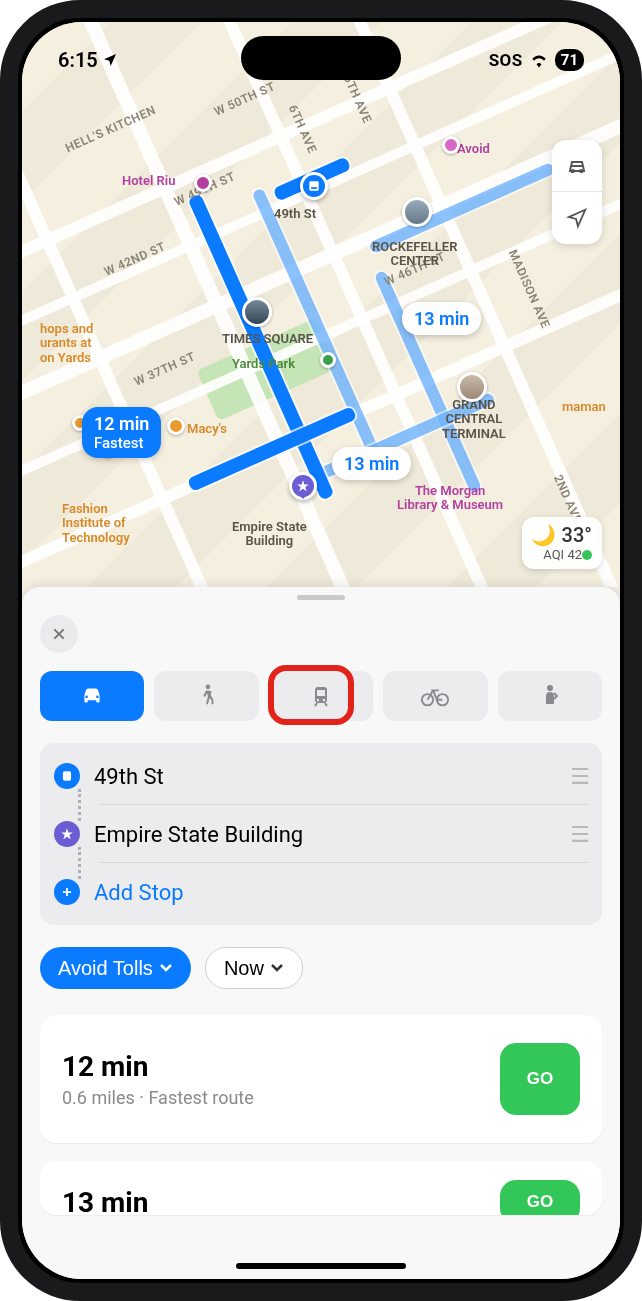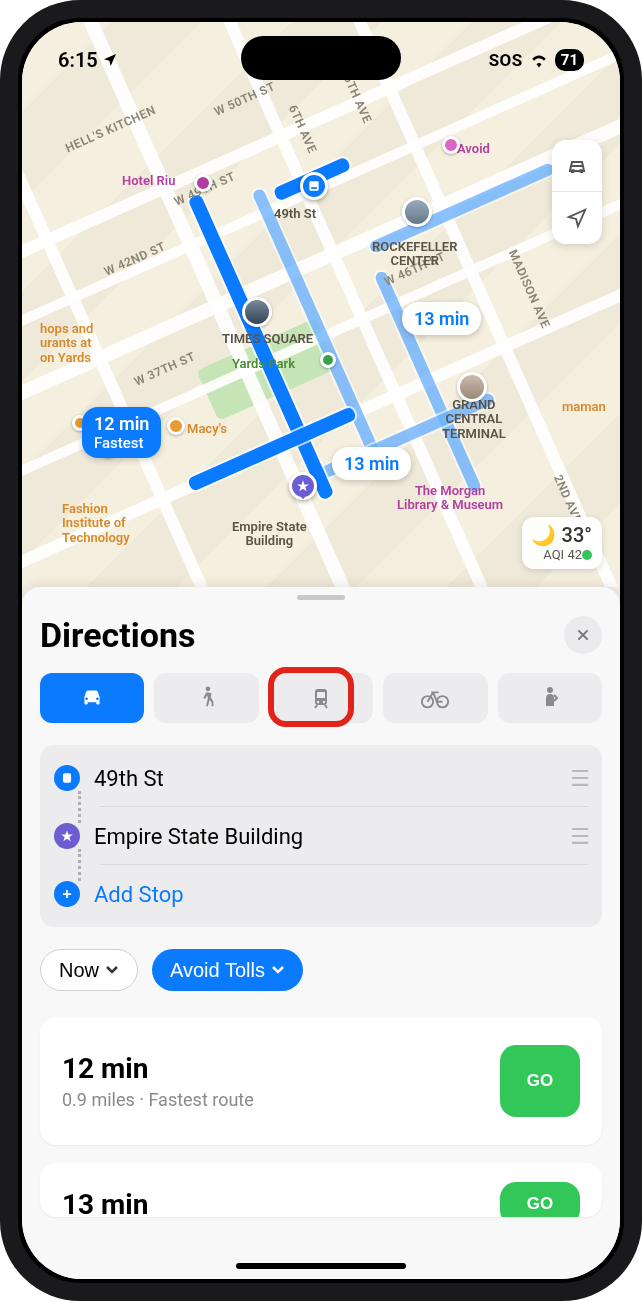--- a/index.html
+++ b/index.html
@@ -362,21 +362,20 @@
             <span>AQI 42</span>
             <span class="aqi-dot"></span>
           </div>
     </div>
   </div>
 
   <div class="panel">
     <div class="panel-handle"></div>
 
     <div class="panel-header">
-      <div class="panel-title">Directions</div>
       <button class="close-btn">
         <svg width="16" height="16" viewBox="0 0 24 24" stroke="#777" stroke-width="3" fill="none">
               <path d="M5 5l14 14M19 5L5 19"></path>
             </svg>
       </button>
     </div>
 
     <div class="mode-tabs">
       <button class="mode-tab active">
         <svg width="26" height="26" viewBox="0 0 24 24" fill="#fff">
@@ -446,42 +445,42 @@
         <div class="dot-icon add">
           <svg width="14" height="14" viewBox="0 0 24 24" stroke="#fff" stroke-width="3">
                 <path d="M12 5v14M5 12h14"></path>
               </svg>
         </div>
         <div class="stop-label link">Add Stop</div>
       </div>
     </div>
 
     <div class="filter-row">
+      <button class="pill blue">
+        <span>Avoid Tolls</span>
+        <span>
+              <svg width="14" height="10" viewBox="0 0 14 10" fill="none" stroke="#fff" stroke-width="2.5">
+                <path d="M2 2l5 5 5-5"></path>
+              </svg>
+            </span>
+      </button>
       <button class="pill outline">
         <span>Now</span>
         <span>
               <svg width="14" height="10" viewBox="0 0 14 10" fill="none" stroke="#333" stroke-width="2.5">
                 <path d="M2 2l5 5 5-5"></path>
               </svg>
             </span>
       </button>
-      <button class="pill blue">
-        <span>Avoid Tolls</span>
-        <span>
-              <svg width="14" height="10" viewBox="0 0 14 10" fill="none" stroke="#fff" stroke-width="2.5">
-                <path d="M2 2l5 5 5-5"></path>
-              </svg>
-            </span>
-      </button>
     </div>
 
     <div class="route-card">
       <div>
         <div class="time">12 min</div>
-        <div class="sub">0.9 miles · Fastest route</div>
+        <div class="sub">0.6 miles · Fastest route</div>
       </div>
       <button class="go-btn">GO</button>
     </div>
 
     <div class="route-card peek">
       <div>
         <div class="time">13 min</div>
       </div>
       <button class="go-btn" style="height:44px;">GO</button>
     </div>

